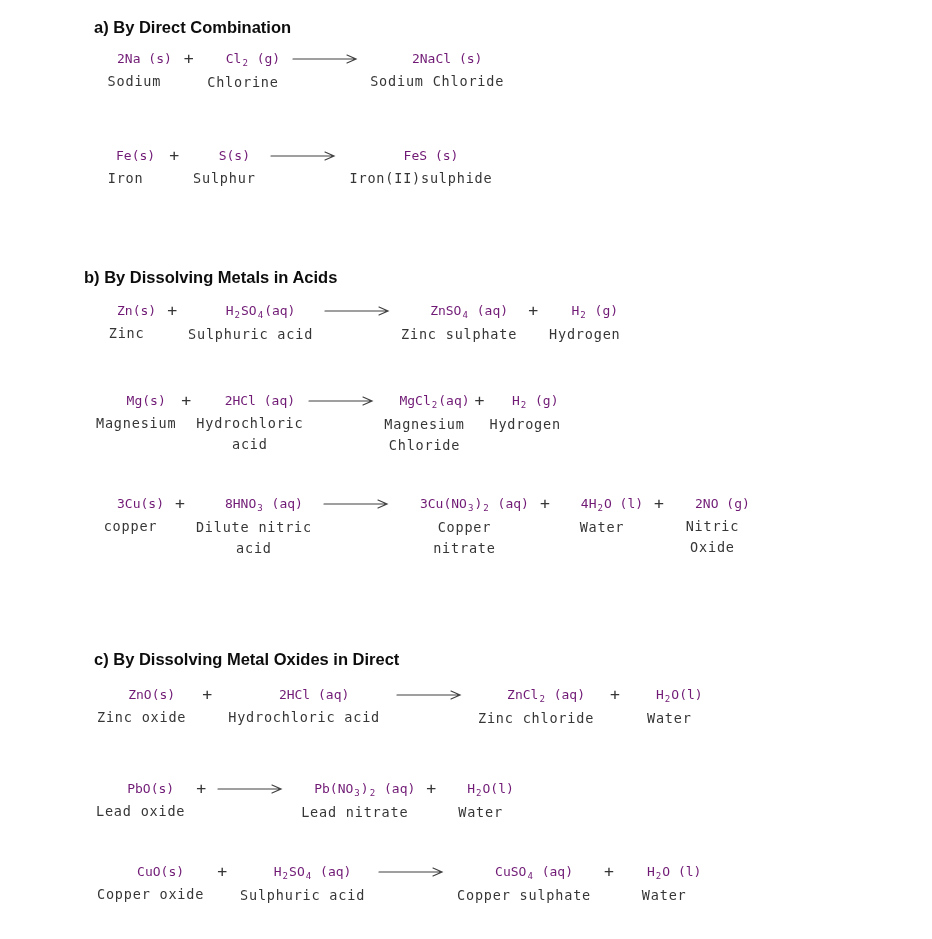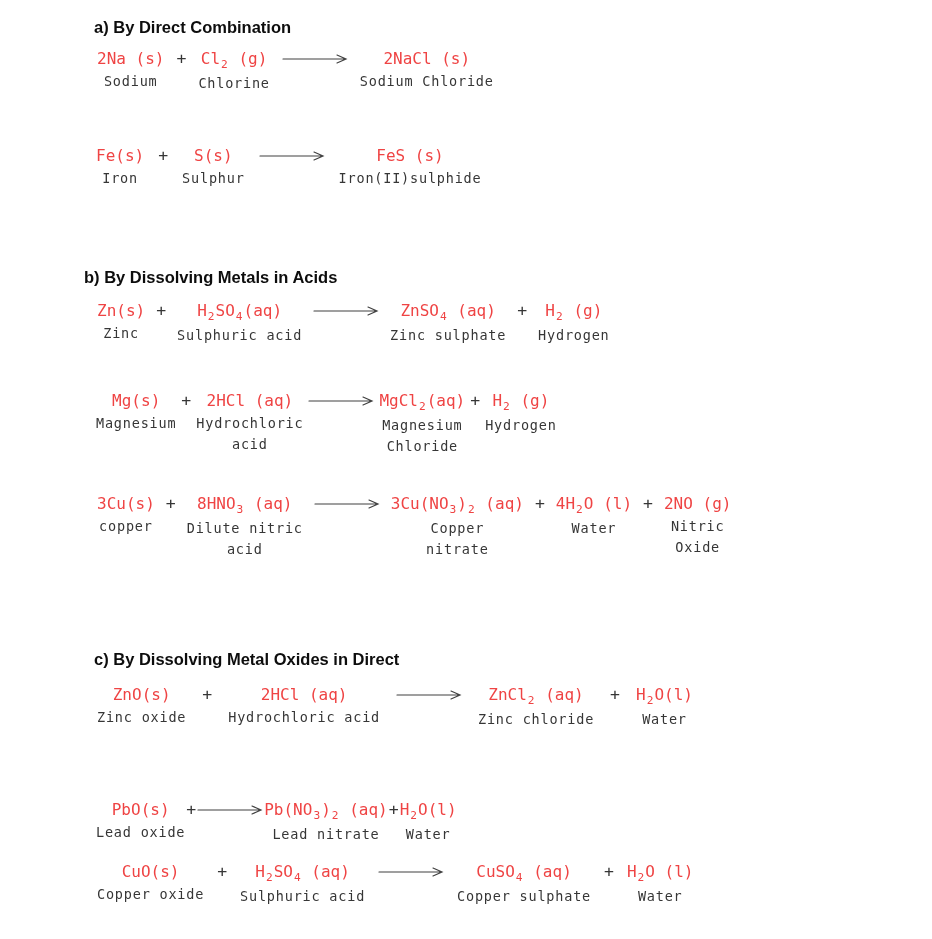--- a/index.html
+++ b/index.html
@@ -25,24 +25,25 @@
     align-items: flex-start;
     gap: 12px;
     color: #363636;
   }
   .term {
     display: flex;
     flex-direction: column;
     align-items: center;
   }
   .formula {
-    font-size: 16px;
+    font-size: 13px;
     line-height: 22px;
     white-space: pre;
-    color: #ef4444;
+    color: #701a75;
+    margin-left: 20px;
   }
   .fsub {
     font-size: 0.7em;
     position: relative;
     top: 0.32em;
     margin: 0 1px;
   }
   .plus {
     font-size: 16.5px;
     line-height: 22px;
@@ -66,21 +67,21 @@
   
   #heading-a { left: 94px; top: 18px; }
   #eq-a1     { left: 97px; top: 48px; }
   #eq-a2     { left: 96px; top: 145px; gap: 14px; }
   #heading-b { left: 84px; top: 268px; }
   #eq-b1     { left: 97px; top: 300px; gap: 11px; }
   #eq-b2     { left: 96px; top: 390px; gap: 5px; }
   #eq-b3     { left: 97px; top: 493px; gap: 11px; }
   #heading-c { left: 94px; top: 650px; }
   #eq-c1     { left: 97px; top: 684px; gap: 16px; }
-  #eq-c2     { left: 96px; top: 799px; gap: 1px; }
+  #eq-c2     { left: 96px; top: 778px; gap: 11px; }
   #eq-c3     { left: 97px; top: 861px; gap: 13px; justify-content: flex-end; }
 </style>
 </head>
 <body>
 
 <div class="page" id="doc-root">
     <div class="section-heading" id="heading-a">a) By Direct Combination</div>
     <div class="equation" id="eq-a1">
       <div class="term">
         <div class="formula">2Na (s)</div>

